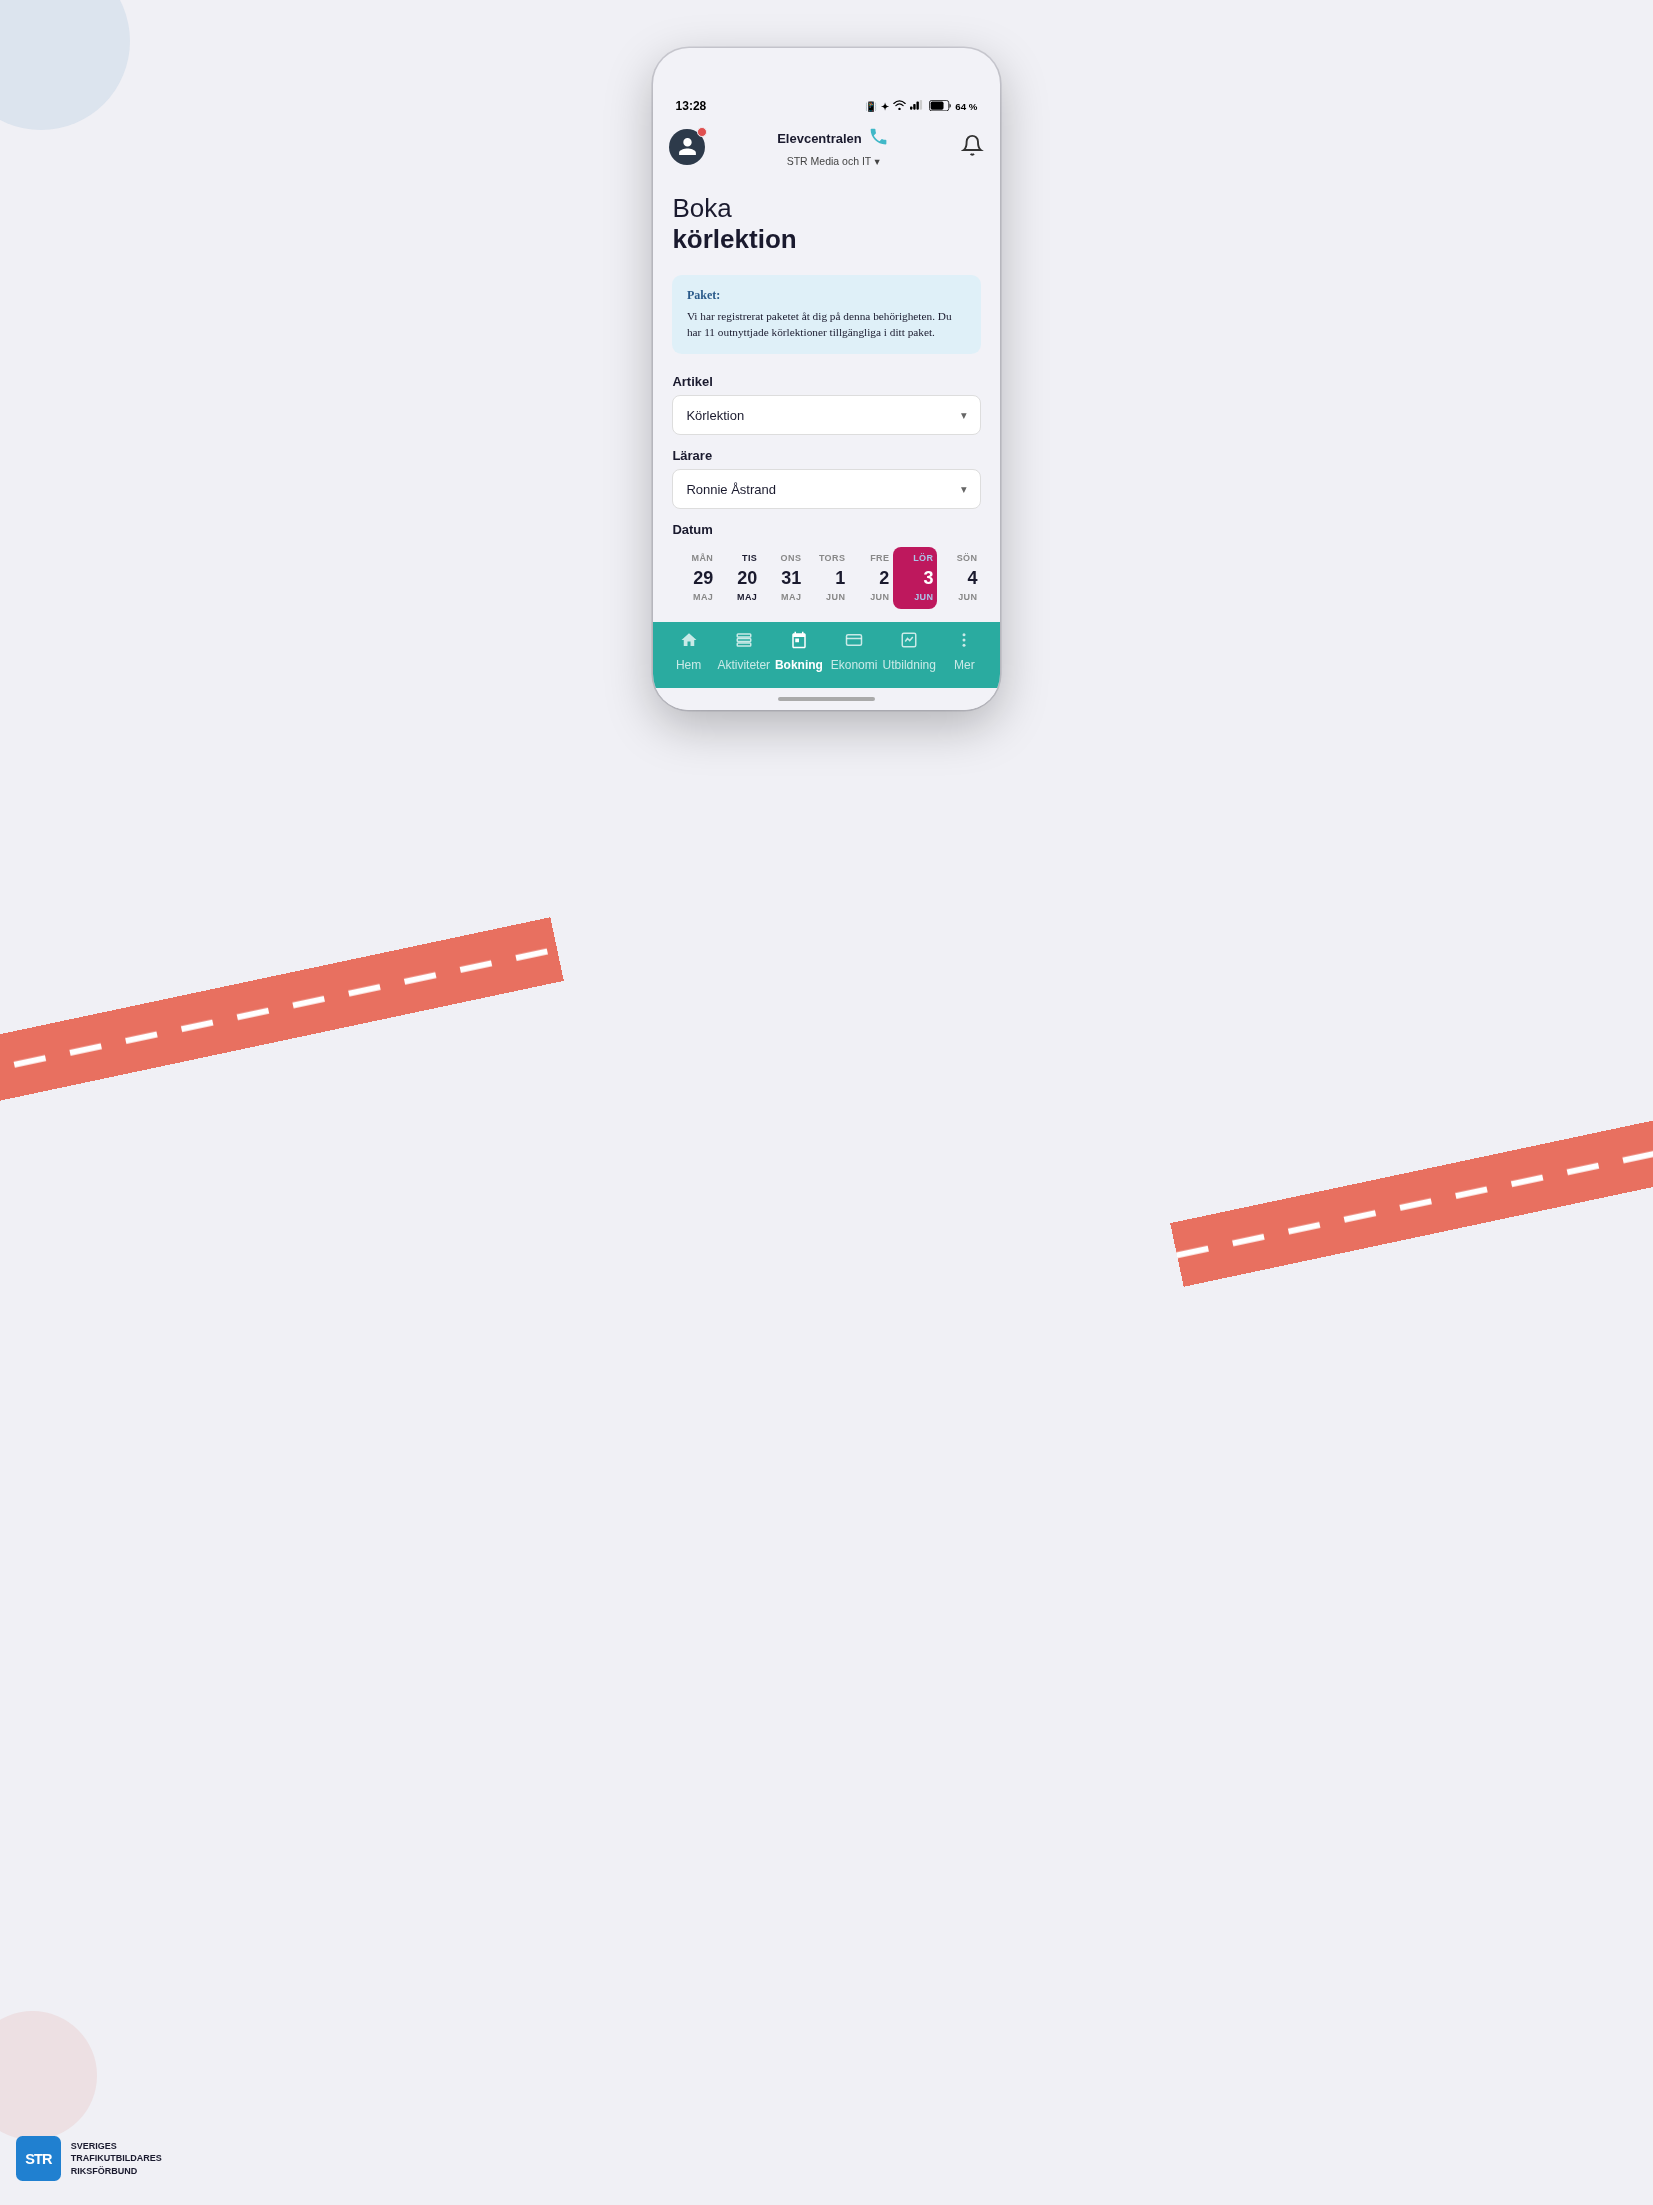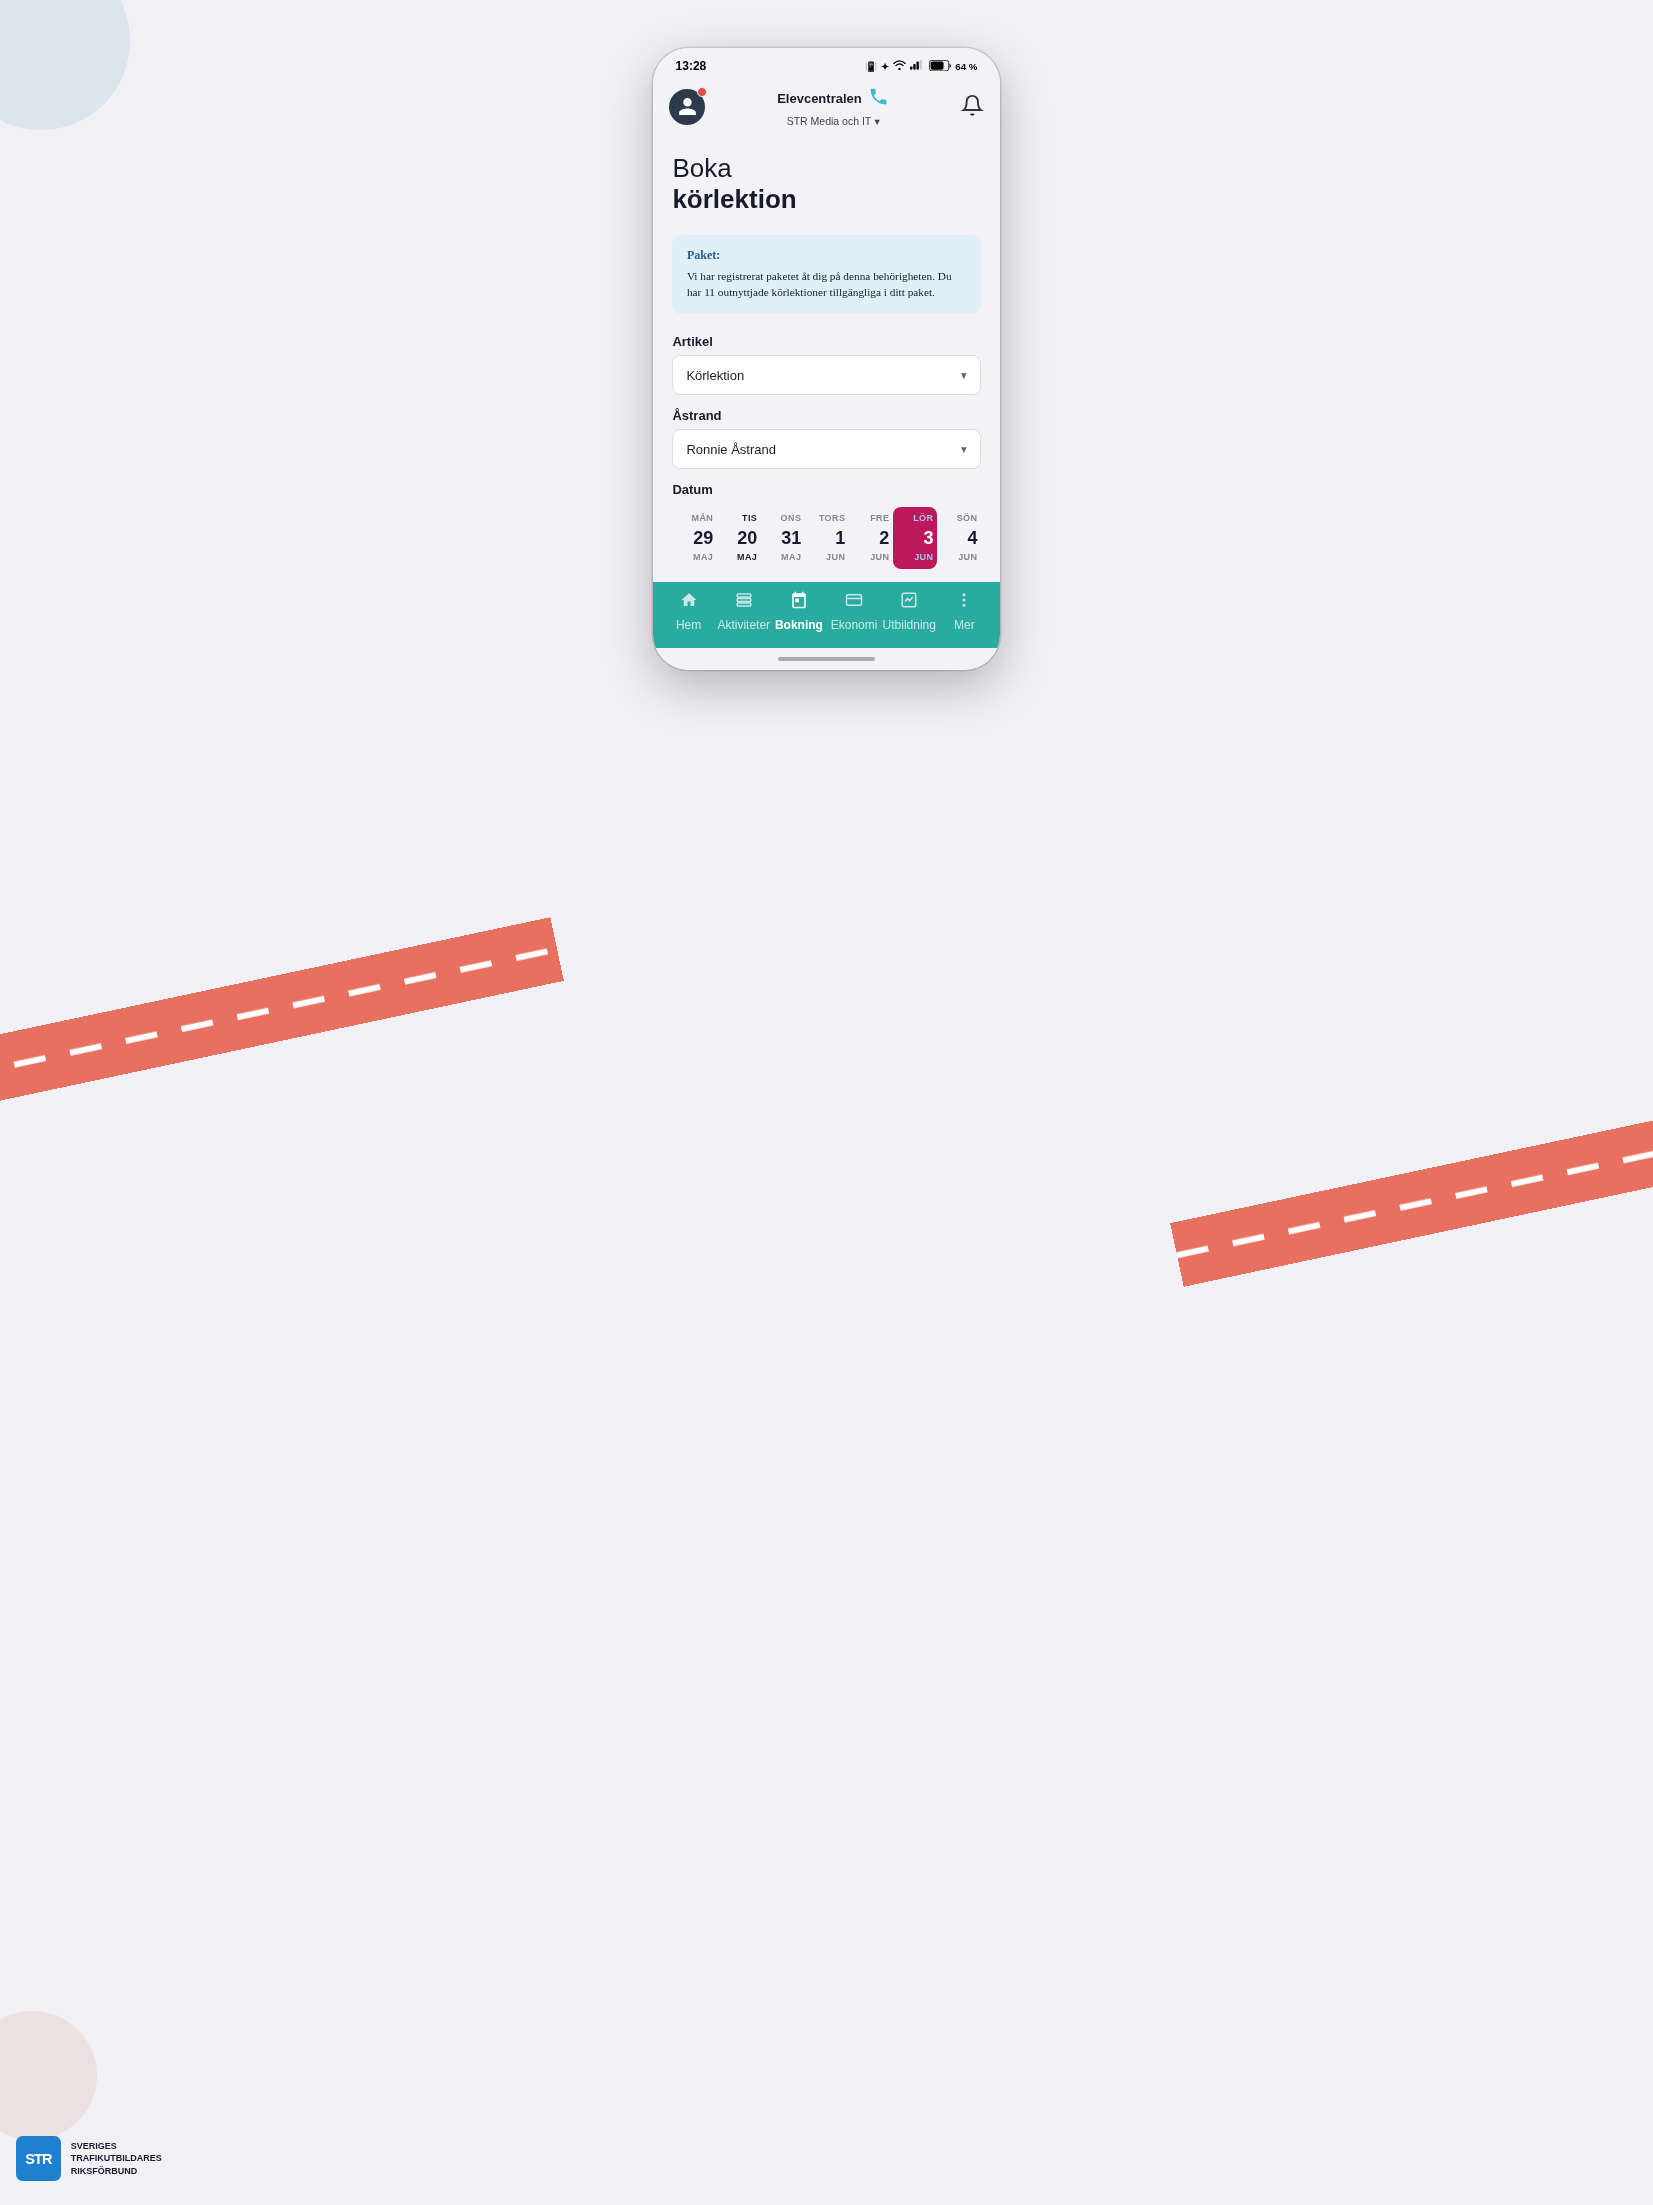--- a/index.html
+++ b/index.html
@@ -110,20 +110,21 @@
 
     
     .status-bar {
       background: #f2f2f7;
       display: flex;
       justify-content: space-between;
       align-items: center;
       padding: 11.3px 22.6px 6.5px;
       font-size: 10.5px;
       font-weight: 600;
+      margin-top: 40px;
     }
     .status-time {
       font-size: 12px;
       font-weight: 700;
       color: #000;
     }
     .status-icons {
       display: flex;
       align-items: center;
       gap: 4px;
@@ -502,21 +503,21 @@
       <div class="form-label">Artikel</div>
       <div class="select-wrapper">
         <div class="select-display">
           <span>Körlektion</span>
           <span class="chevron-down">▾</span>
         </div>
       </div>
     </div>
 
     <div class="form-group">
-      <div class="form-label">Åstrand</div>
+      <div class="form-label">Lärare</div>
       <div class="select-wrapper">
         <div class="select-display">
           <span>Ronnie Åstrand</span>
           <span class="chevron-down">▾</span>
         </div>
       </div>
     </div>
 
     <div>
       <div class="datum-label">Datum</div>

